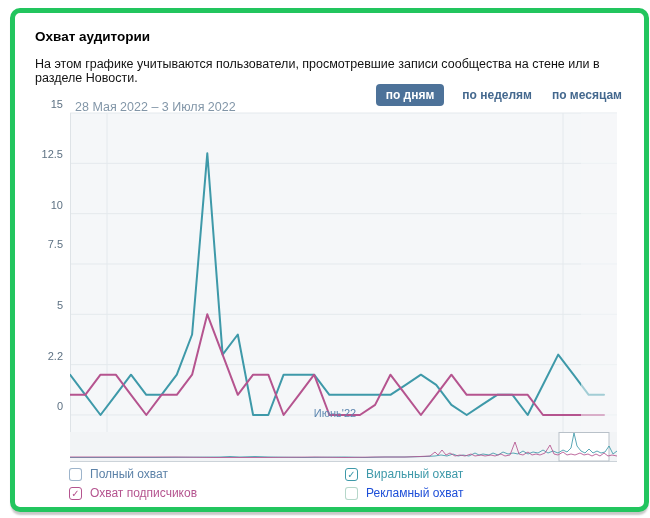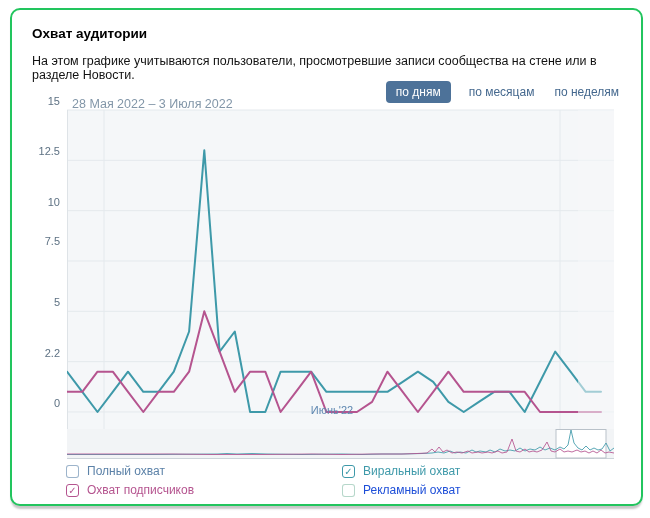--- a/index.html
+++ b/index.html
@@ -1,26 +1,26 @@
 <!DOCTYPE html>
 <html><head>
 <meta charset="utf-8">
 <style>
   html,body{margin:0;padding:0;background:#fff;width:650px;height:518px;overflow:hidden;
     font-family:"Liberation Sans","DejaVu Sans",sans-serif;-webkit-font-smoothing:antialiased;}
   .card{position:absolute;left:10px;top:8px;width:629px;height:494px;background:#fff;
-    border:2px solid #22c55e;border-radius:10px;
+    border:5px solid #22c55e;border-radius:10px;
     box-shadow:0 4px 2px -1px rgba(0,0,0,0.22);}
   .title{position:absolute;left:20px;top:16px;font-size:13.5px;font-weight:bold;color:#000;}
   .desc{position:absolute;left:20px;top:44px;width:592px;font-size:12.5px;color:#121212;}
   .controls{position:absolute;left:60px;right:20px;top:71px;height:22px;display:flex;
     align-items:center;justify-content:space-between;}
   .daterange{font-size:12.5px;color:#8296a8;margin-top:24px;}
   .tabs{display:flex;align-items:center;gap:16px;}
-  .tab{font-size:12px;font-weight:normal;color:#44688e;cursor:pointer;padding:4px 2px;border-radius:4px;}
+  .tab{font-size:12px;font-weight:bold;color:#44688e;cursor:pointer;padding:4px 2px;border-radius:4px;}
   .tab.active{background:#4d7299;color:#fff;padding:4px 10px;}
   .yticks{position:absolute;left:8px;top:85px;width:40px;}
   .yticks span{position:absolute;right:0;width:40px;text-align:right;font-size:11px;color:#5d7183;}
   .chart-wrap{position:absolute;left:55px;top:92px;width:547px;height:330px;}
   .month-label{position:absolute;left:250px;top:394px;width:140px;text-align:center;
     font-size:11px;color:#5e87b0;}
   .minimap-wrap{position:absolute;left:55px;top:419px;width:547px;height:30px;}
   .legend{position:absolute;left:0;top:453px;width:629px;height:40px;}
   .lgd{position:absolute;display:flex;align-items:center;gap:8px;height:16px;}
   .lgd .box{width:13px;height:13px;border-radius:3px;border:1px solid #9ab;box-sizing:border-box;
@@ -32,22 +32,22 @@
 <body>
 
 <div class="card">
   <div class="title">Охват аудитории</div>
   <div class="desc">На этом графике учитываются пользователи, просмотревшие записи сообщества на стене или в разделе Новости.</div>
 
   <div class="controls">
     <div class="daterange">28 Мая 2022 – 3 Июля 2022</div>
     <div class="tabs">
       <div class="tab active" id="tab0">по дням</div>
+      <div class="tab" id="tab1">по неделям</div>
       <div class="tab" id="tab2">по месяцам</div>
-      <div class="tab" id="tab1">по неделям</div>
     </div>
   </div>
 
   <div class="yticks" id="yticks">
       <span style="top: 0px;">15</span>
       <span style="top: 50.33px;">12.5</span>
       <span style="top: 100.66px;">10</span>
       <span style="top: 140px;">7.5</span>
       <span style="top: 201.32px;">5</span>
       <span style="top: 251.65px;">2.2</span>

